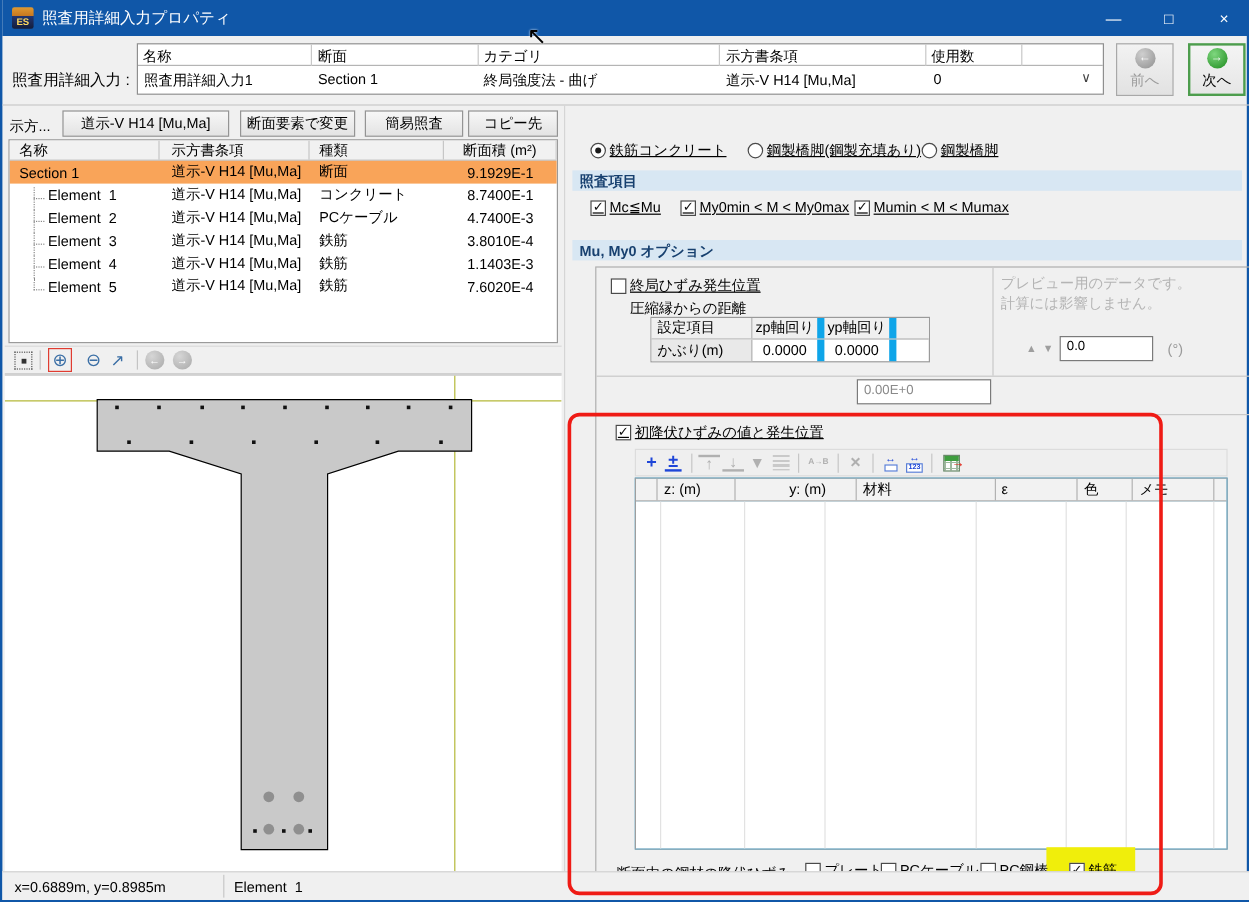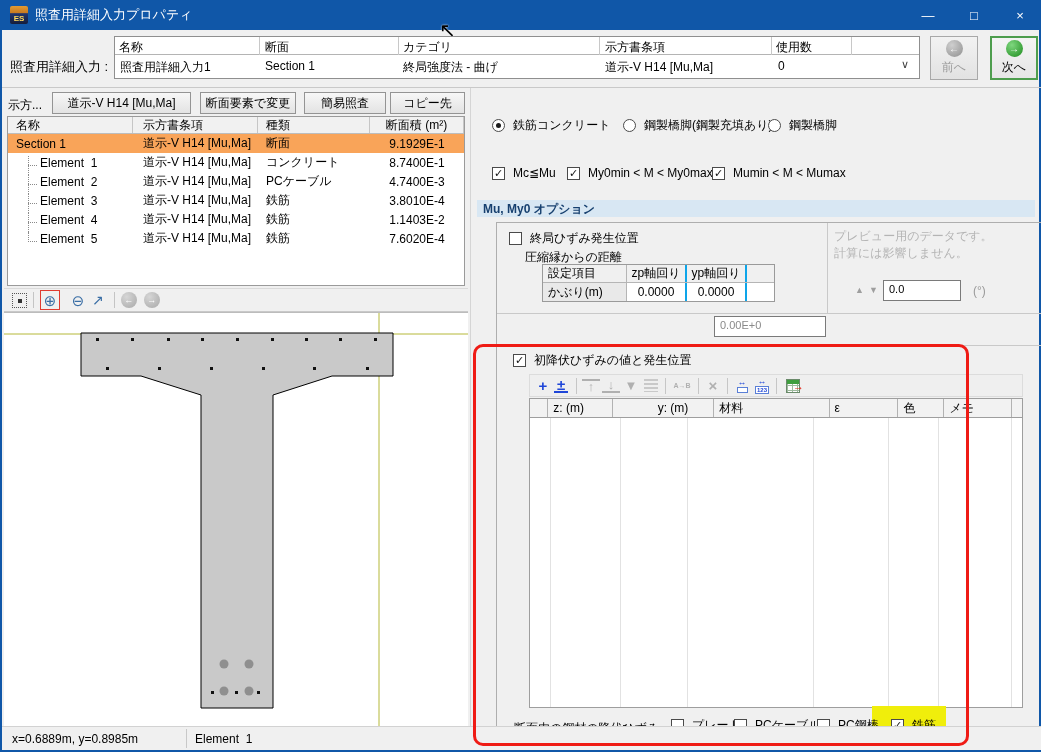--- a/index.html
+++ b/index.html
@@ -90,36 +90,36 @@
   
   .rpanel { position:absolute; left:470px; top:88px; width:569px; height:640px; }
   .lsep { position:absolute; left:468px; top:88px; width:1px; height:640px; background:#d5d5d5; }
   .sec-hdr { position:absolute; left:5px; width:558px; height:17px; background:#d8e7f3;
              color:#17406f; font-weight:bold; font-size:12px; padding:1px 0 0 6px; }
   .radio { width:13px; height:13px; border:1px solid #4a4a4a; border-radius:50%; background:#fff;
            display:inline-flex; align-items:center; justify-content:center; }
   .radio .dot { width:5px; height:5px; border-radius:50%; background:#1c1c1c; }
   .cb { width:13px; height:13px; border:1px solid #4a4a4a; background:#fff; display:inline-flex;
         align-items:center; justify-content:center; font-size:11px; line-height:1; color:#111; }
-  .opt { position:absolute; display:flex; align-items:center; gap:8px; white-space:pre; }
+  .opt { position:absolute; display:flex; align-items:center; gap:3px; white-space:pre;text-decoration:underline; }
 
   .groupbox { position:absolute; left:24px; top:134px; width:548px; height:523px; border:1px solid #aeaeae; }
   .gb-vdiv { position:absolute; left:330px; top:0; width:1px; height:90px; background:#c9c9c9; }
   .gb-hdiv { position:absolute; left:0; width:100%; height:1px; background:#c9c9c9; }
   .dim-note { position:absolute; left:337px; color:#b4b4b4; white-space:pre; }
   .spin { position:absolute; color:#9e9e9e; font-size:9px; letter-spacing:3px; }
   .tbox { position:absolute; background:#fff; border:1px solid #7a7a7a; font-size:11px;
           padding:2px 0 0 5px; }
   .unit { position:absolute; color:#9a9a9a; }
 
   .minitable { position:absolute; left:45px; top:41px; width:233px; border:1px solid #9a9a9a; background:#fff; }
   .mt-row { display:flex; height:18px; align-items:center; white-space:pre; }
   .mt-row.head { background:#f0f0f0; border-bottom:1px solid #b5b5b5; }
   .mc0 { width:84px; padding-left:5px; border-right:1px solid #b5b5b5; height:100%; display:flex; align-items:center; }
-  .mc1,.mc2 { width:60px; border-right:2px solid #0ea5e9; height:100%; display:flex; align-items:center; justify-content:center; }
+  .mc1,.mc2 { width:60px; border-right:6px solid #0ea5e9; height:100%; display:flex; align-items:center; justify-content:center; }
   .mc3 { width:27px; height:100%; }
   .mt-row:not(.head) .mc0 { background:#e9e9e9; }
 
   .yt { position:absolute; left:32px; top:151px; width:494px; height:23px; background:#efefef;
         border:1px solid #dcdcdc; display:flex; align-items:center; padding-left:3px; }
   .ti { display:inline-flex; align-items:center; justify-content:center; width:18px; height:18px;
         font-weight:bold; margin:0 1px; }
   .ti.blue { color:#1f46d8; font-size:15px; }
   .ti.addm { border-bottom:2px solid #1f46d8; height:15px; width:14px; margin-right:4px; }
   .ti.gray { color:#b0b0b0; font-size:13px; }
@@ -250,21 +250,21 @@
     <div class="lt-row">
       <div class="c0 tree mid">Element  3</div>
       <div class="c1">道示-V H14 [Mu,Ma]</div>
       <div class="c2">鉄筋</div>
       <div class="c3">3.8010E-4</div>
     </div>
     <div class="lt-row">
       <div class="c0 tree mid">Element  4</div>
       <div class="c1">道示-V H14 [Mu,Ma]</div>
       <div class="c2">鉄筋</div>
-      <div class="c3">1.1403E-2</div>
+      <div class="c3">1.1403E-3</div>
     </div>
     <div class="lt-row">
       <div class="c0 tree">Element  5</div>
       <div class="c1">道示-V H14 [Mu,Ma]</div>
       <div class="c2">鉄筋</div>
       <div class="c3">7.6020E-4</div>
     </div>
   </div>
 
   <div class="canvas-toolbar">
@@ -342,20 +342,21 @@
     </div>
     <div class="opt" style="left:151px;top:29px">
       <span class="radio"></span>
       <span>鋼製橋脚(鋼製充填あり)</span>
     </div>
     <div class="opt" style="left:296px;top:29px">
       <span class="radio"></span>
       <span>鋼製橋脚</span>
     </div>
 
+    <div class="sec-hdr" style="top:54px">照査項目</div>
     <div class="opt" style="left:20px;top:78px">
       <span class="cb"><span>✓</span></span>
       <span>Mc≦Mu</span>
     </div>
     <div class="opt" style="left:95px;top:78px">
       <span class="cb"><span>✓</span></span>
       <span>My0min &lt; M &lt; My0max</span>
     </div>
     <div class="opt" style="left:240px;top:78px">
       <span class="cb"><span>✓</span></span>

